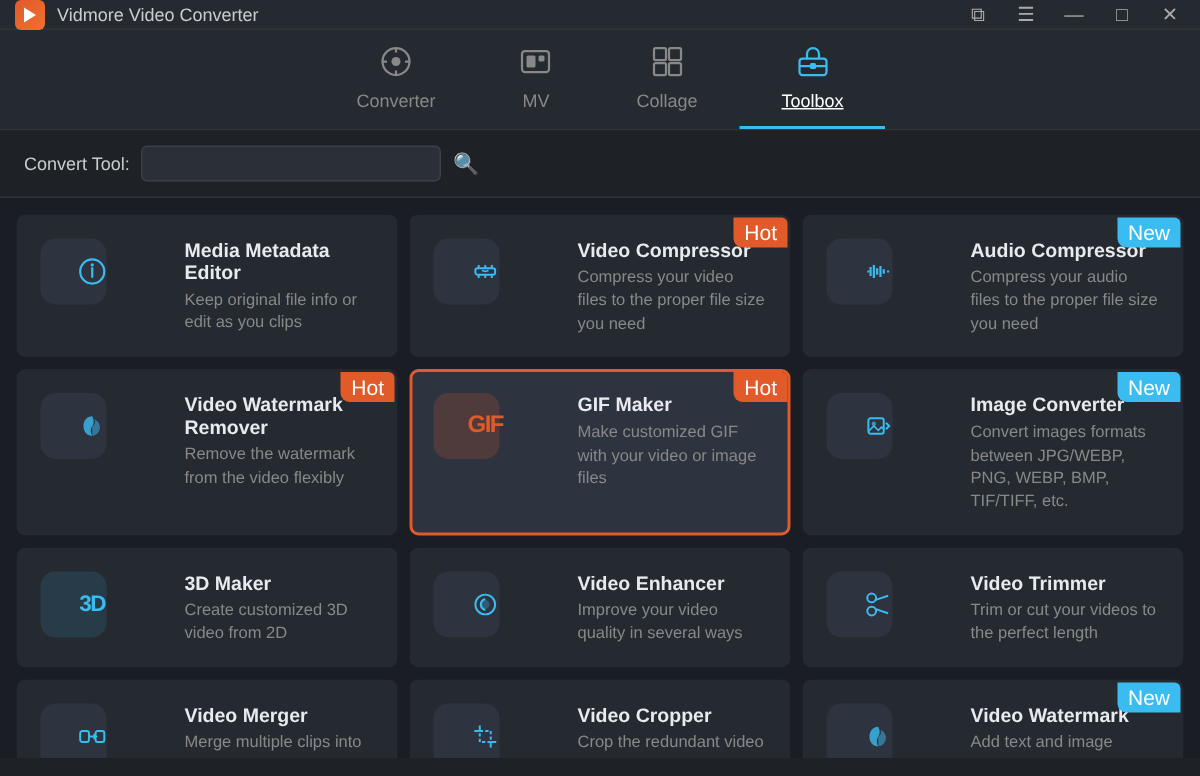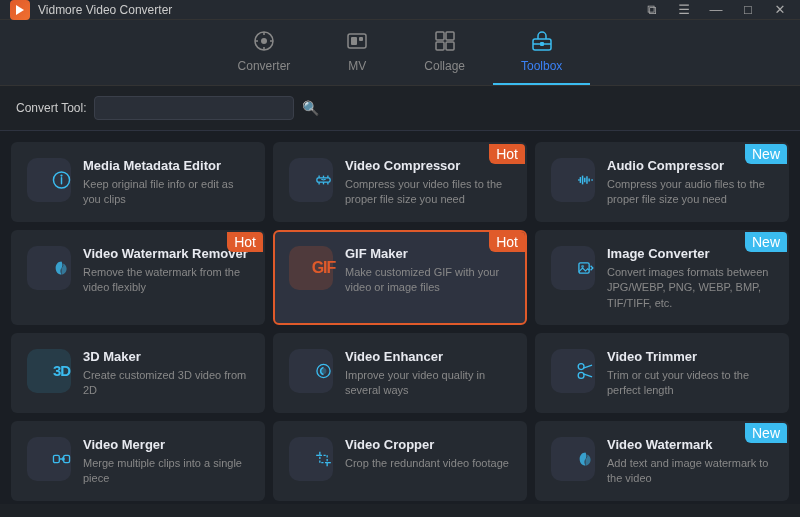--- a/index.html
+++ b/index.html
@@ -73,22 +73,23 @@
       align-items: center;
       padding: 10px 28px;
       cursor: pointer;
       color: #888;
       font-size: 12px;
       gap: 4px;
       border-bottom: 2px solid transparent;
       transition: color 0.2s;
     }
     .nav-tab.active {
-      color: #3b82f6;
+      color: #ffffff;
       border-bottom: 2px solid #3bbcf0;
+      text-decoration: underline;
     }
     .nav-icon {
       font-size: 20px;
       line-height: 1;
     }
 
     
     .search-bar {
       background: #1e2227;
       padding: 10px 16px;
@@ -170,21 +171,21 @@
       min-width: 44px;
       border-radius: 10px;
       background: #2e3340;
       display: flex;
       align-items: center;
       justify-content: center;
       font-size: 22px;
       padding-left: 25px;
     }
 
-    .tool-info { flex: 1; }
+    .tool-info { flex: 1; margin-left: 40px; }
     .tool-name {
       font-size: 13px;
       font-weight: 600;
       color: #e8eaf0;
       margin-bottom: 4px;
     }
     .tool-desc {
       font-size: 11px;
       color: #888;
       line-height: 1.4;

